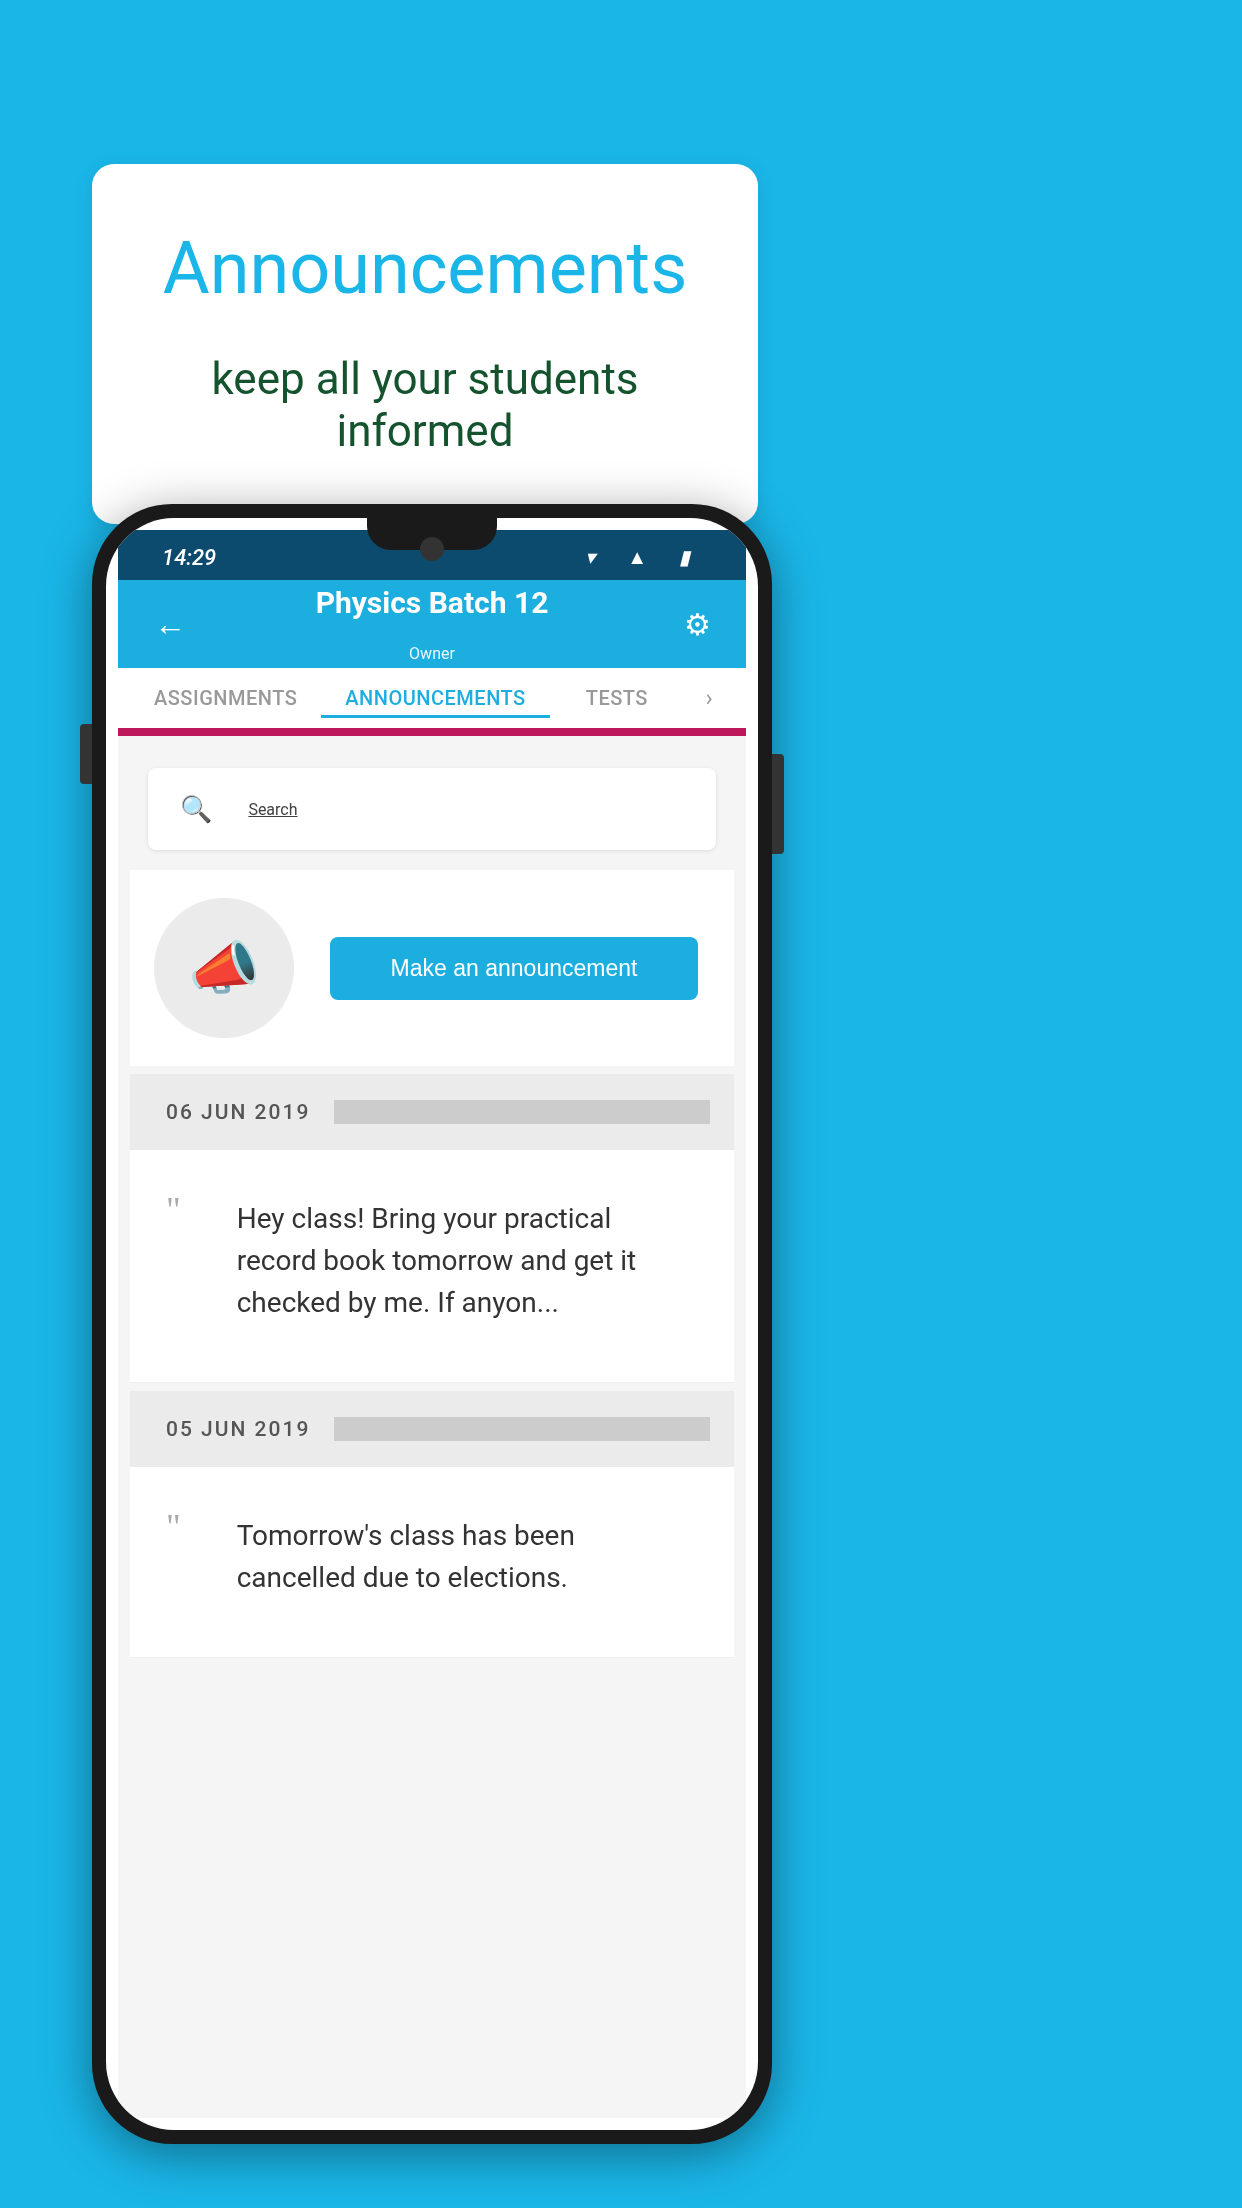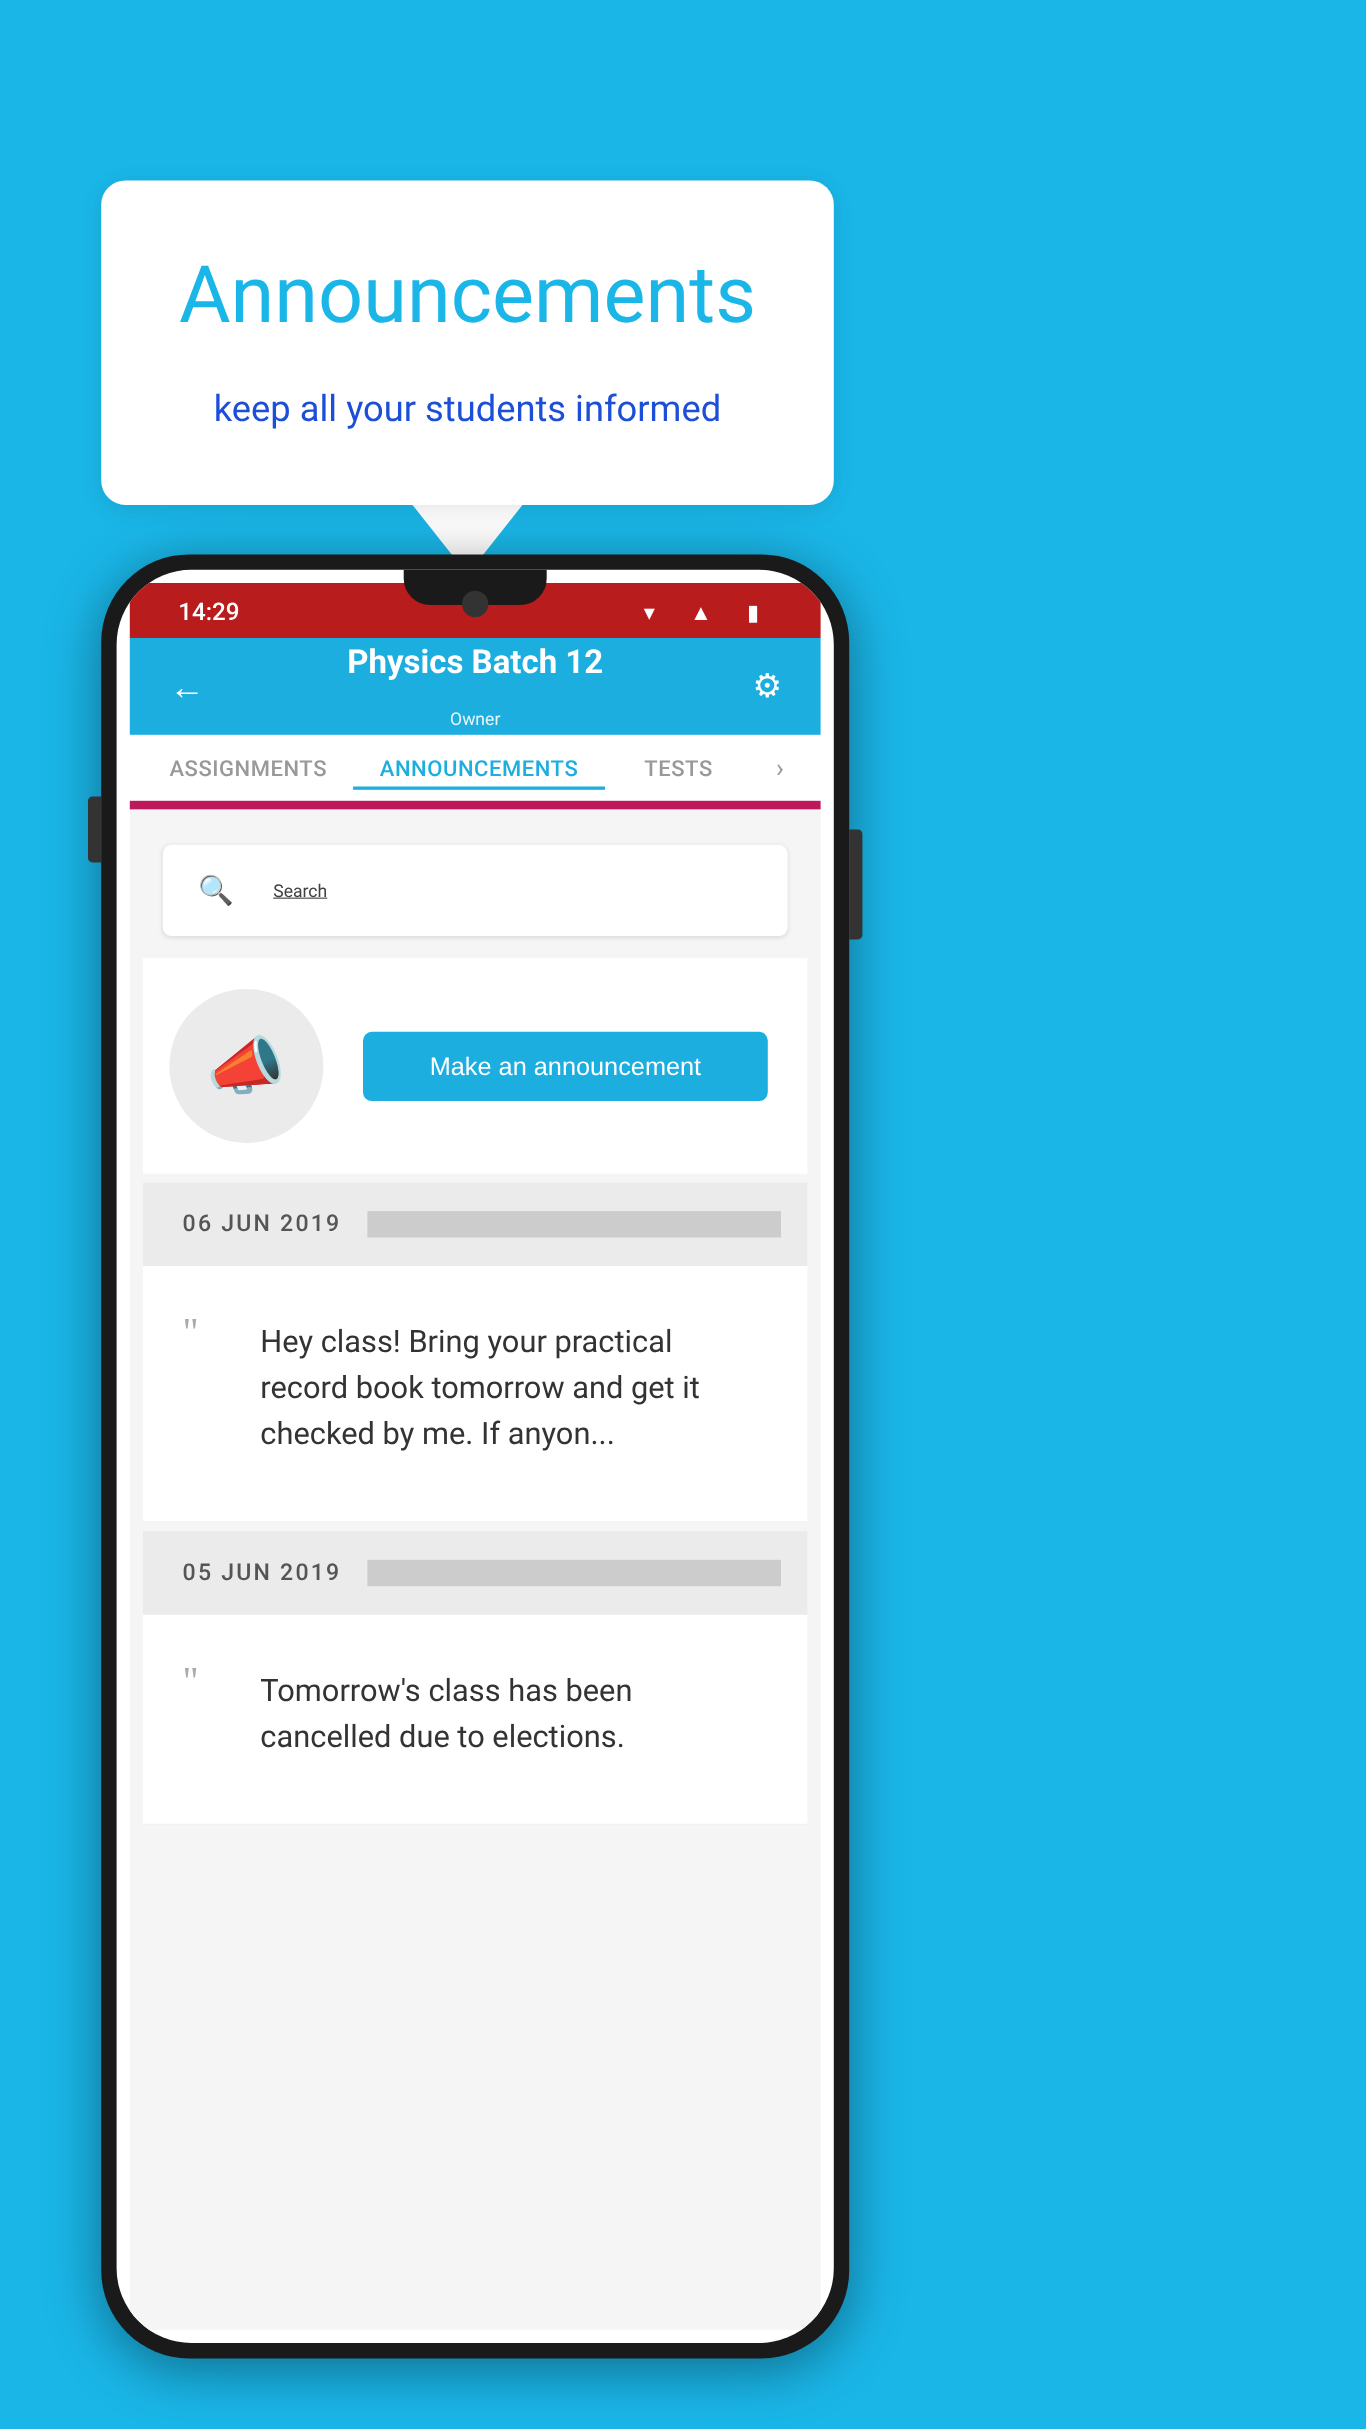--- a/index.html
+++ b/index.html
@@ -31,22 +31,22 @@
     }
 
     .speech-bubble-title {
       color: #1ab6e8;
       font-size: 72px;
       font-weight: 400;
       margin-bottom: 18px;
     }
 
     .speech-bubble-subtitle {
-      color: #1d4ed8;
-      font-size: 33px;
+      color: #14532d;
+      font-size: 44px;
       font-weight: 400;
     }
 
     .speech-bubble-arrow {
       width: 0;
       height: 0;
       border-left: 38px solid transparent;
       border-right: 38px solid transparent;
       border-top: 48px solid white;
       margin: 0 auto;
@@ -120,27 +120,28 @@
     .notch-camera {
       width: 18px;
       height: 18px;
       background: #333;
       border-radius: 50%;
       margin: 7px auto 0;
     }
 
     
     .status-bar {
-      background: #b91c1c;
+      background: #0c4a6e;
       height: 50px;
       display: flex;
       align-items: center;
       justify-content: space-between;
       padding: 0 32px;
       padding-top: 4px;
+      font-style: italic;
     }
 
     .status-time {
       color: white;
       font-size: 22px;
       font-weight: 500;
     }
 
     .status-icons {
       display: flex;

